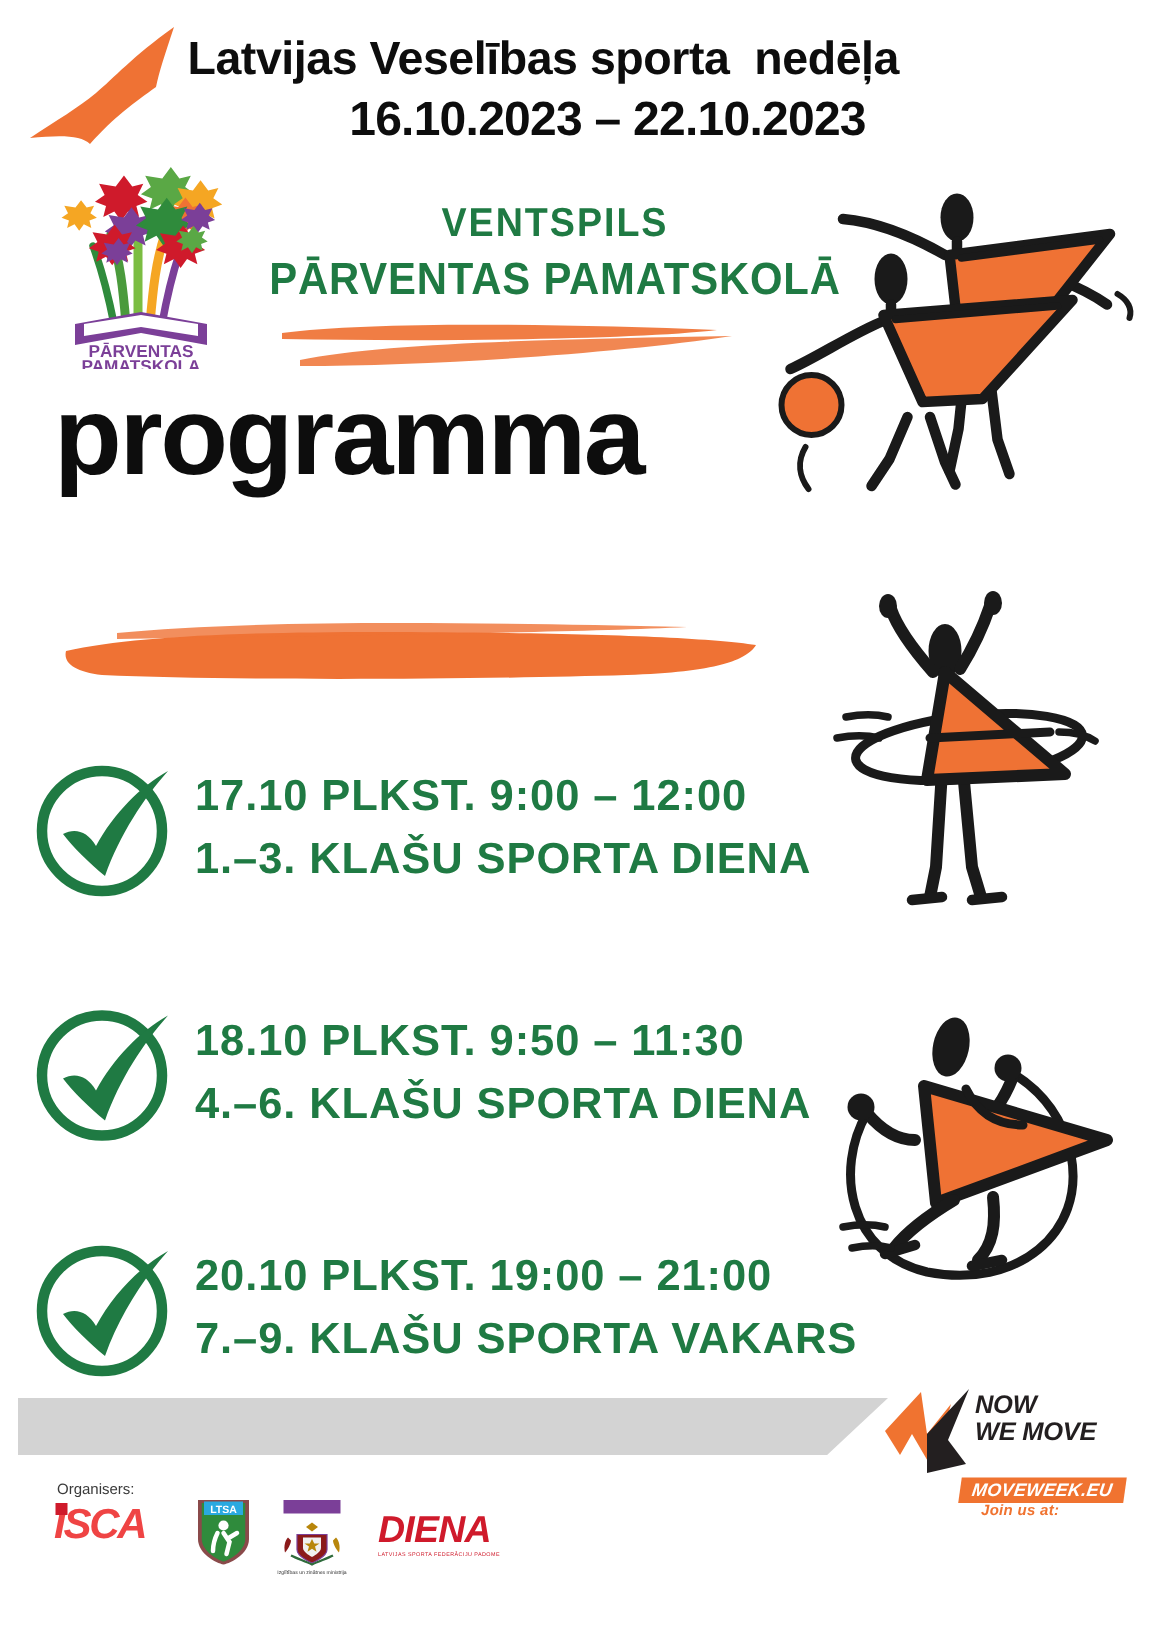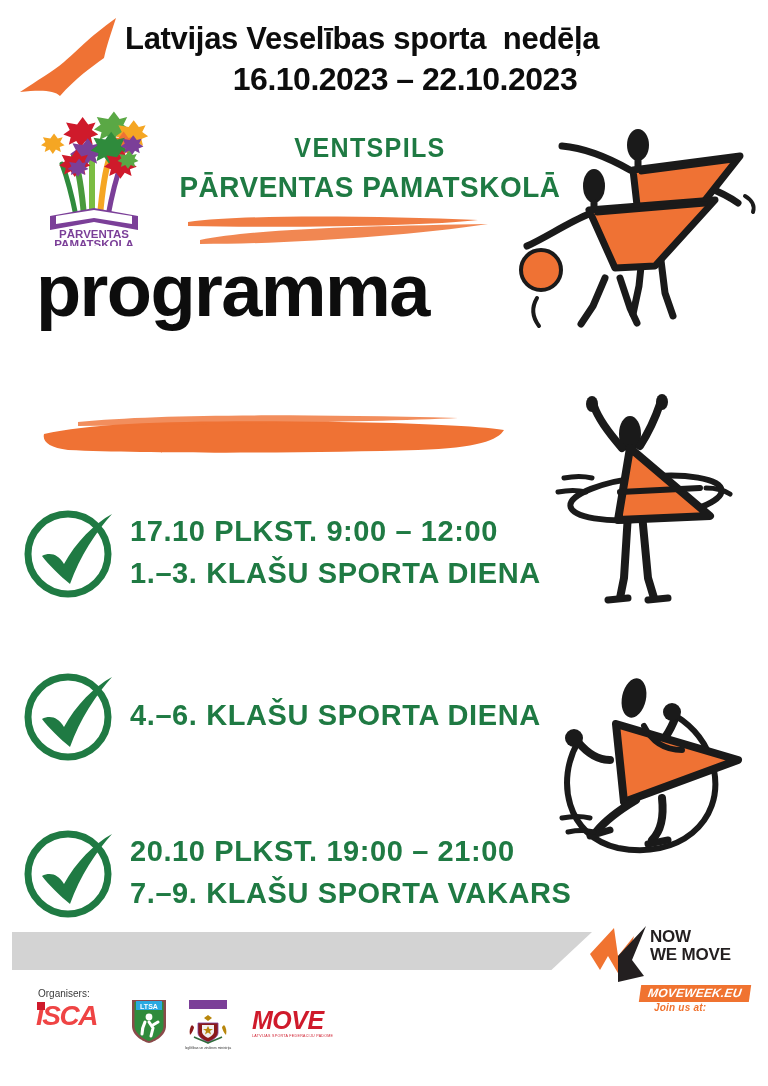--- a/index.html
+++ b/index.html
@@ -202,20 +202,21 @@
   }
   .nwm-text {
     position: absolute;
     left: 62px;
     top: 6px;
     font-size: 17px;
     font-weight: bold;
     color: #231f20;
     line-height: 1.05;
     letter-spacing: -0.2px;
+    font-style: italic;
   }
   .nwm-join {
     position: absolute;
     left: 66px;
     top: 52px;
     font-size: 10px;
     font-weight: bold;
     font-style: italic;
     color: #f07330;
     letter-spacing: 0.2px;
@@ -403,20 +404,21 @@
   </div>
 
   <div class="event event-2">
     <div class="check-mark">
       <svg viewBox="0 0 104 104" width="104" height="104">
         <circle cx="48" cy="54" r="40" fill="none" stroke="#1f7a43" stroke-width="7"></circle>
         <path d="M22 56 C30 52 38 54 44 64 C56 42 74 24 92 14 C76 32 60 56 50 84 C40 76 28 64 22 56 Z" fill="#1f7a43"></path>
       </svg>
     </div>
     <div class="event-text">
+      <div class="event-line1">18.10 PLKST. 9:50 – 11:30</div>
       <div class="event-line2">4.–6. KLAŠU SPORTA DIENA</div>
     </div>
   </div>
 
   <div class="event event-3">
     <div class="check-mark">
       <svg viewBox="0 0 104 104" width="104" height="104">
         <circle cx="48" cy="54" r="40" fill="none" stroke="#1f7a43" stroke-width="7"></circle>
         <path d="M22 56 C30 52 38 54 44 64 C56 42 74 24 92 14 C76 32 60 56 50 84 C40 76 28 64 22 56 Z" fill="#1f7a43"></path>
       </svg>
@@ -557,19 +559,19 @@
         <path d="M20 14 L32 14 L32 21 C32 24 26 27 26 27 C26 27 20 24 20 21 Z" fill="#f0f0f0"></path>
         <path d="M26 15 L27.5 18 L31 18 L28 20 L29 23.5 L26 21.5 L23 23.5 L24 20 L21 18 L24.5 18 Z" fill="#b8860b"></path>
         <path d="M10 14 C8 16 7 20 8 24 C10 22 12 18 12 16 Z" fill="#8b1a1a"></path>
         <path d="M42 14 C44 16 45 20 44 24 C42 22 40 18 40 16 Z" fill="#b8860b"></path>
         <path d="M12 26 C16 28 22 30 26 32 C30 30 36 28 40 26" stroke="#2f6b3c" stroke-width="1.6" fill="none"></path>
       </svg>
       <div class="ministry-caption">Izglītības un zinātnes ministrija</div>
     </div>
 
     <div class="org-lsfp">
-      <div class="lsfp-text">MOVE</div>
+      <div class="lsfp-text">DIENA</div>
       <div class="lsfp-sub">LATVIJAS SPORTA FEDERĀCIJU PADOME</div>
     </div>
 
   </div>
 
 </div>
 
 </body></html>

